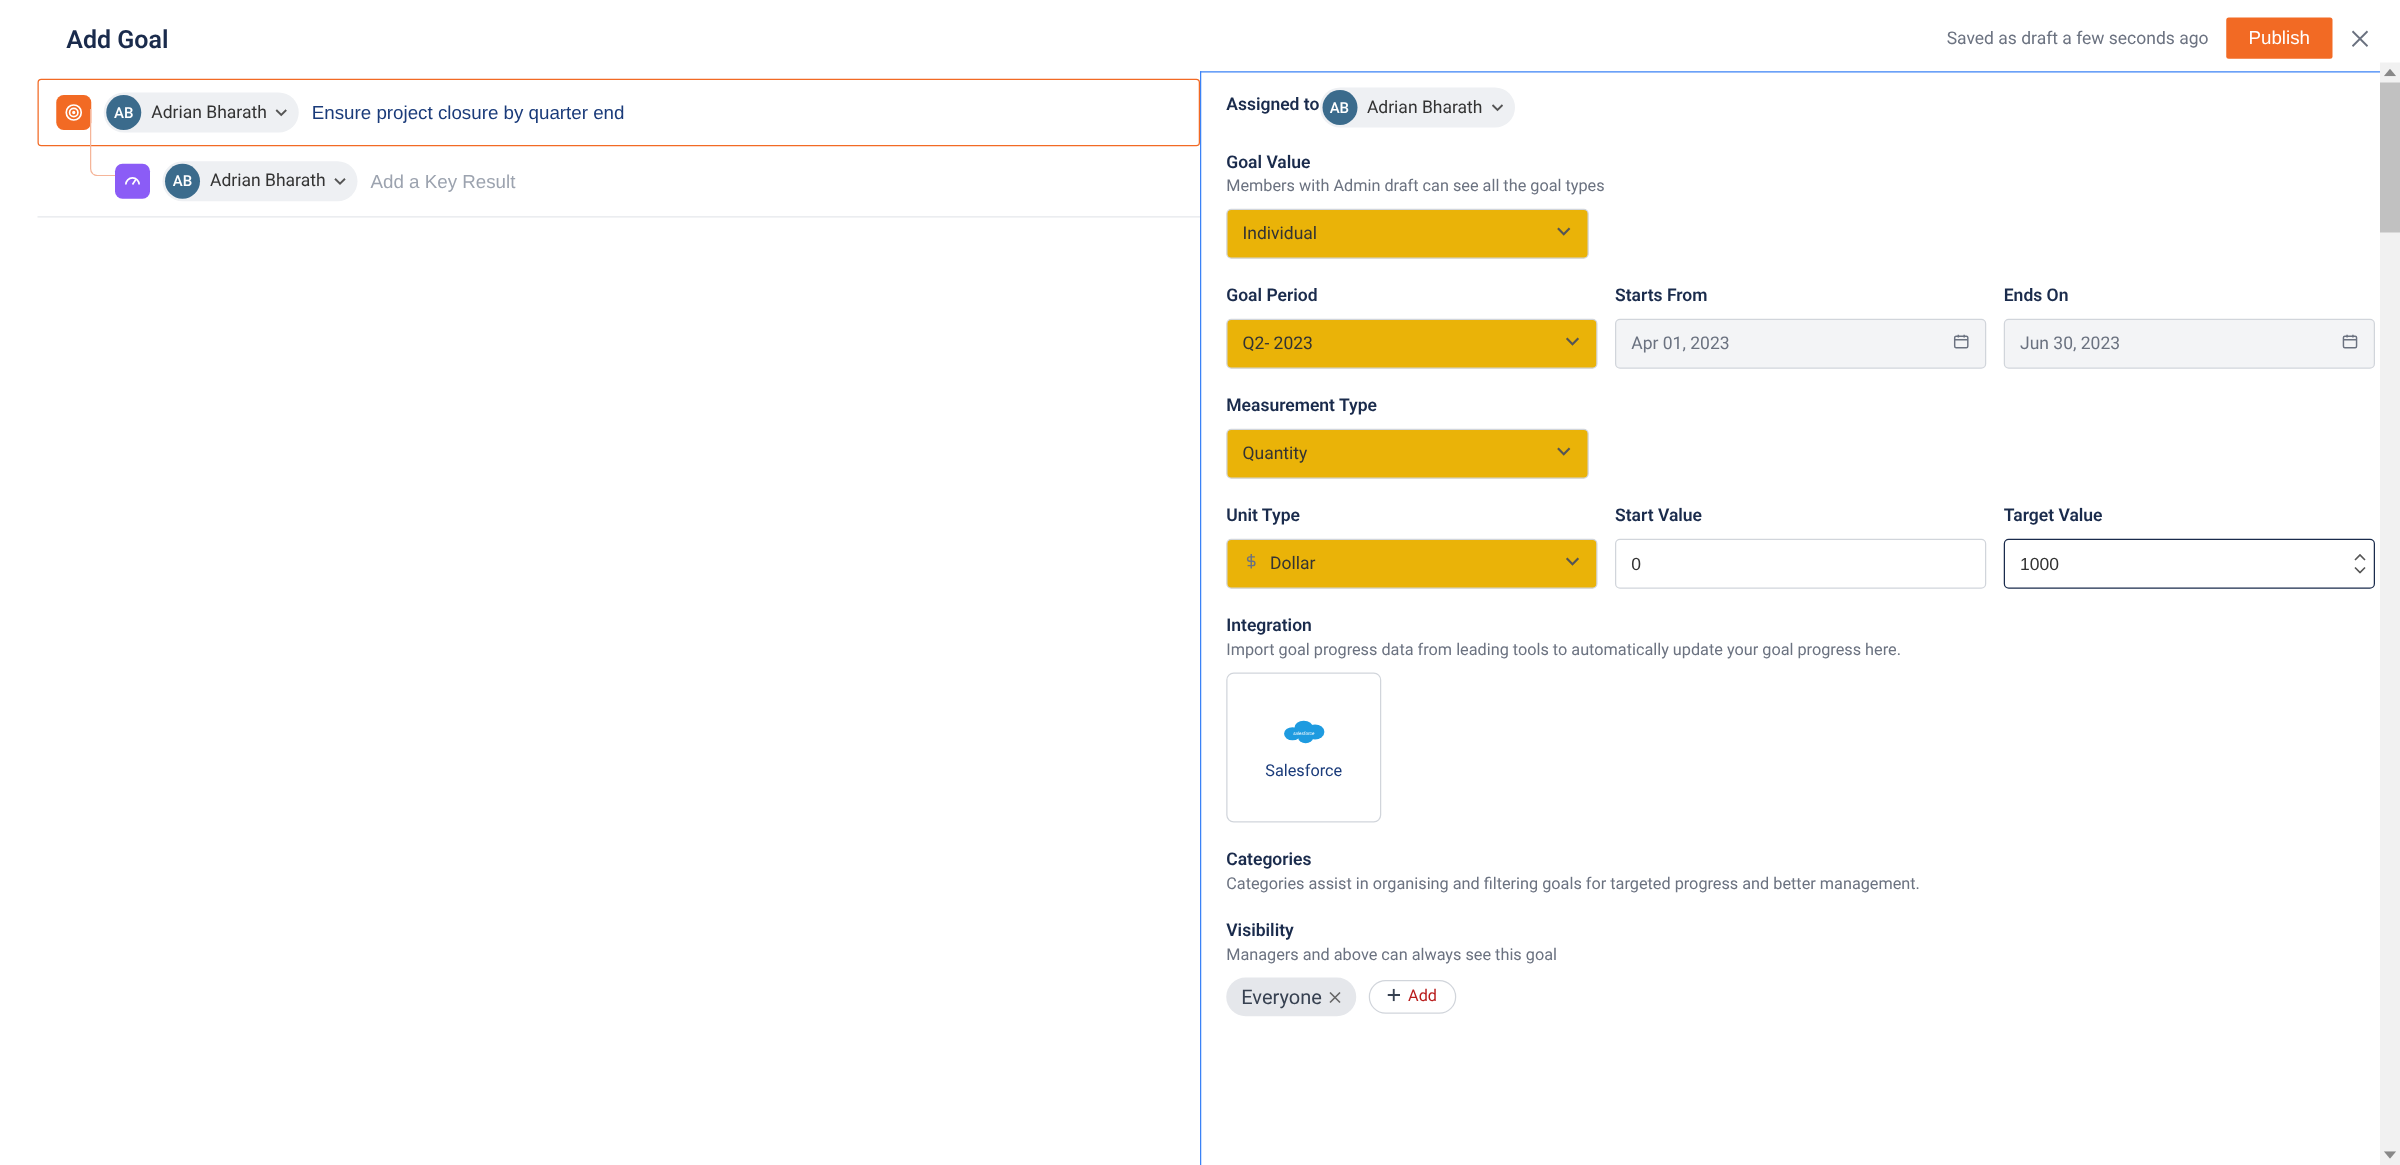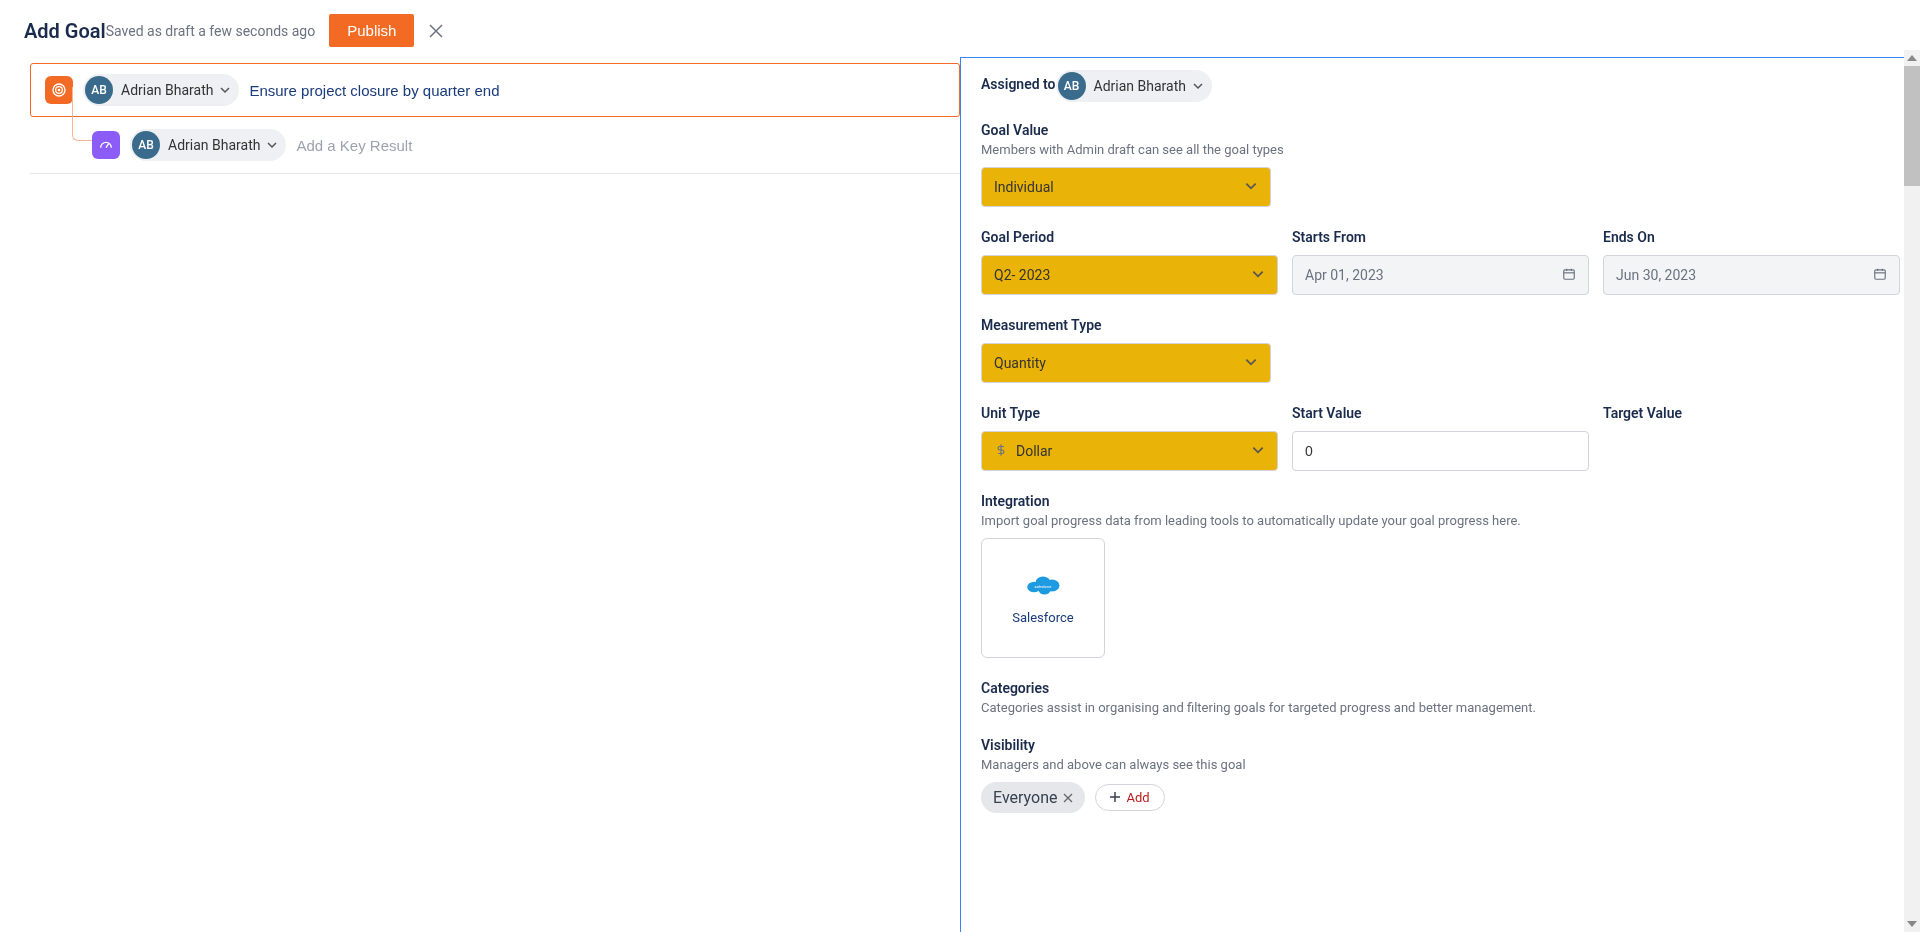--- a/index.html
+++ b/index.html
@@ -1,19 +1,19 @@
 <!DOCTYPE html>
 <html><head>
 <meta charset="utf-8">
 <style>
 * { box-sizing: border-box; margin: 0; padding: 0; }
 body { font-family: -apple-system, BlinkMacSystemFont, "Segoe UI", Roboto, Helvetica, Arial, sans-serif; font-size: 14px; color: #1a2b4c; background: #fff; }
 .page { width: 1920px; height: 932px; position: relative; overflow: hidden; }
 
-.header { display: flex; align-items: center; padding: 14px 24px 10px 24px; }
+.header { display: flex; align-items: center; justify-content: space-between; padding: 14px 24px 10px 24px; margin-left: 29px; }
 .header-title { font-size: 20px; font-weight: 600; color: #1a2b4c; }
 .header-right { display: flex; align-items: center; gap: 14px; }
 .saved-text { color: #6b7280; font-size: 14px; }
 .publish-btn { background: #f26a24; color: #fff; border: none; padding: 8px 18px; font-size: 15px; border-radius: 2px; cursor: pointer; }
 .close-icon { width: 16px; height: 16px; cursor: pointer; color: #6b7280; display: flex; align-items: center; justify-content: center; }
 
 .body { display: flex; height: calc(100% - 50px); }
 .left-panel { width: 960px; padding: 6px 0 0 30px; }
 .right-panel { flex: 1; border: 1px solid #3b82f6; border-right: none; border-bottom: none; padding: 12px 20px 20px 20px; overflow-y: auto; position: relative; }
 
@@ -221,20 +221,35 @@
                     <path d="M2 4 L6 8 L10 4" stroke="#555" stroke-width="1.5" fill="none"></path>
                   </svg></span>
             </div>
           </div>
           <div>
             <div class="field-label" style="margin-bottom:10px;">Start Value</div>
             <input class="input-box" value="0" style="">
           </div>
           <div>
             <div class="field-label" style="margin-bottom:10px;">Target Value</div>
+            <div class="number-wrap">
+              <input class="input-box active" value="1000" style="">
+              <div class="stepper">
+                <span>
+                    <svg width="10" height="6" viewBox="0 0 10 6">
+                      <path d="M1 5 L5 1 L9 5" stroke="#555" stroke-width="1.3" fill="none"></path>
+                    </svg>
+                  </span>
+                <span>
+                    <svg width="10" height="6" viewBox="0 0 10 6">
+                      <path d="M1 1 L5 5 L9 1" stroke="#555" stroke-width="1.3" fill="none"></path>
+                    </svg>
+                  </span>
+              </div>
+            </div>
           </div>
         </div>
       </div>
 
       <div class="field-block">
         <div class="field-label">Integration</div>
         <div class="field-desc">Import goal progress data from leading tools to automatically update your goal progress here.</div>
         <div class="integration-card">
           <svg class="salesforce-cloud" viewBox="0 0 48 32">
             <ellipse cx="12" cy="20" rx="9" ry="7" fill="#1e9be0"></ellipse>

